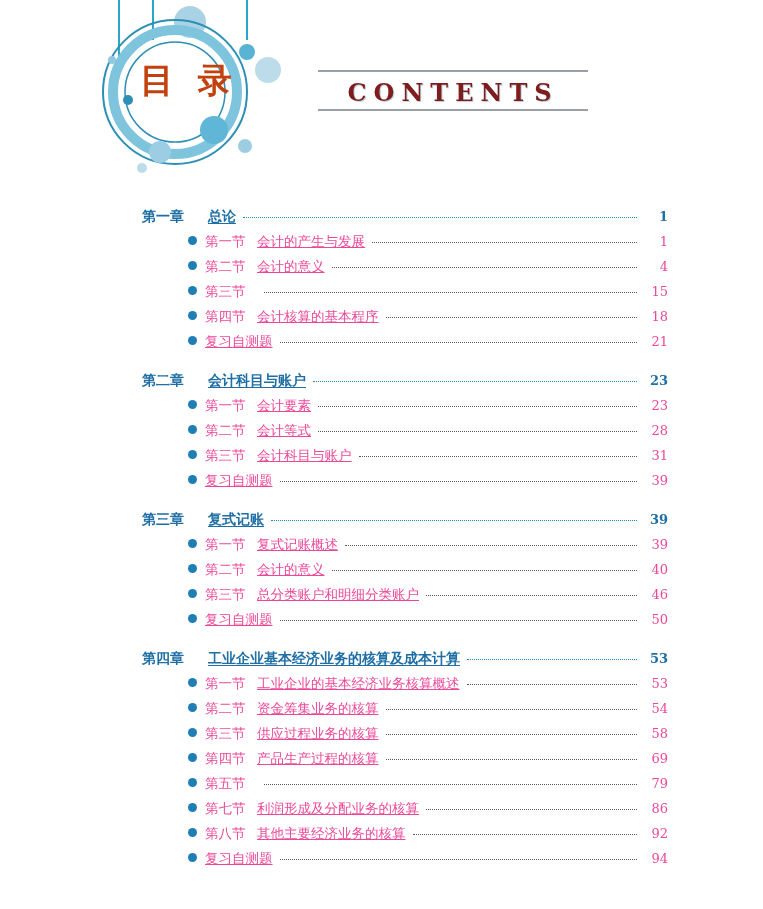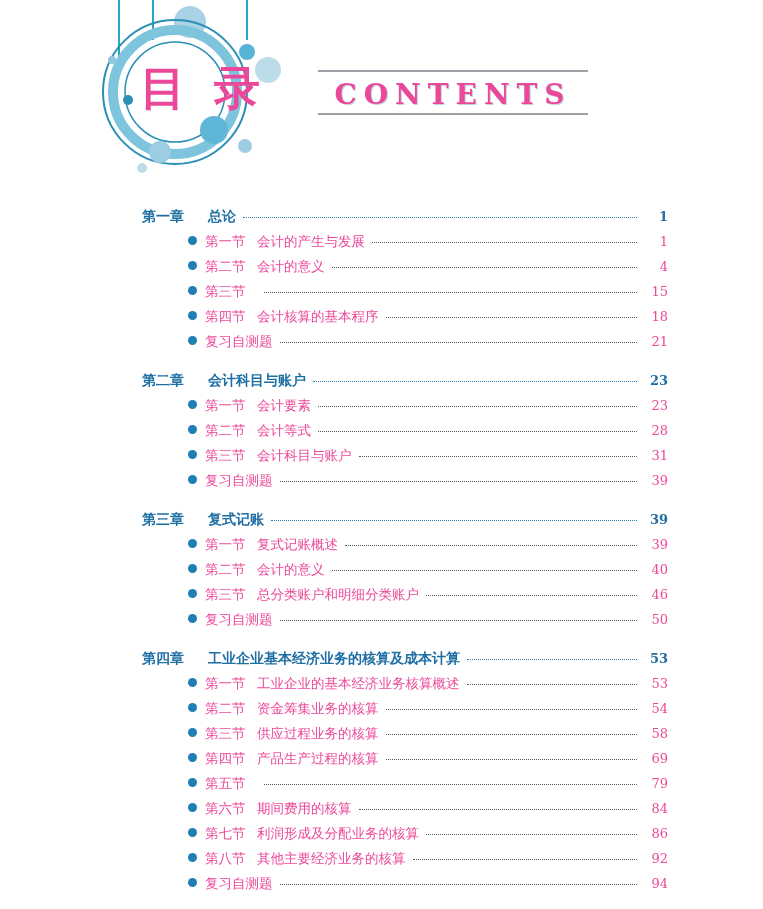--- a/index.html
+++ b/index.html
@@ -40,35 +40,35 @@
     background: #9aa0a6;
     margin-bottom: 6px;
   }
   .contents-word .rule-bottom {
     height: 2px;
     background: #9aa0a6;
     margin-top: 2px;
   }
   .contents-word .word {
     font-family: "DejaVu Serif", "Liberation Serif", serif;
-    font-size: 28px;
+    font-size: 24px;
     font-weight: bold;
     letter-spacing: 7px;
-    color: #ec4899;
+    color: #7f1d1d;
     text-shadow: 1px 1px 0 #bcd4e2;
   }
   .mulu-text {
     position: absolute;
     left: 140px;
     top: 58px;
     font-family: "DejaVu Sans", "Liberation Sans", sans-serif;
-    font-size: 46px;
+    font-size: 34px;
     font-weight: bold;
     letter-spacing: 6px;
-    color: #ec4899;
+    color: #c2410c;
   }
 
   
   .toc {
     position: relative;
     margin: 14px 0 0 0;
     padding: 0 95px 0 110px;
   }
   .chapter-block {
     margin-bottom: 14px;
@@ -84,20 +84,21 @@
     color: #1f6fa5;
     font-weight: bold;
     font-size: 14px;
     margin-left: 32px;
   }
   .chapter-row .num {
     width: 66px;
     flex: none;
   }
   .chapter-row .title {
+    text-decoration: underline;
     text-underline-offset: 2px;
   }
   .section-row {
     color: #ec4899;
     padding-left: 78px;
   }
   .bullet {
     flex: none;
     width: 9px;
     height: 9px;
@@ -106,20 +107,21 @@
     margin-right: 8px;
     position: relative;
     top: -1px;
   }
   .section-row .sec-no {
     flex: none;
     width: 52px;
   }
   .section-row .sec-title {
     flex: none;
+    text-decoration: underline;
   }
   .leader {
     flex: 1 1 auto;
     overflow: hidden;
     margin: 0 5px 0 7px;
     position: relative;
     top: -3px;
     border-bottom: 1.5px dotted #5a5a5a;
     min-width: 16px;
   }
@@ -316,27 +318,20 @@
         <span class="page">69</span>
       </div>
       <div class="row section-row">
         <span class="bullet"></span>
         <span class="sec-no">第五节</span>
         <span class="leader"></span>
         <span class="page">79</span>
       </div>
       <div class="row section-row">
         <span class="bullet"></span>
-        <span class="sec-no">第六节</span>
-        <span class="sec-title">期间费用的核算</span>
-        <span class="leader"></span>
-        <span class="page">84</span>
-      </div>
-      <div class="row section-row">
-        <span class="bullet"></span>
         <span class="sec-no">第七节</span>
         <span class="sec-title">利润形成及分配业务的核算</span>
         <span class="leader"></span>
         <span class="page">86</span>
       </div>
       <div class="row section-row">
         <span class="bullet"></span>
         <span class="sec-no">第八节</span>
         <span class="sec-title">其他主要经济业务的核算</span>
         <span class="leader"></span>

